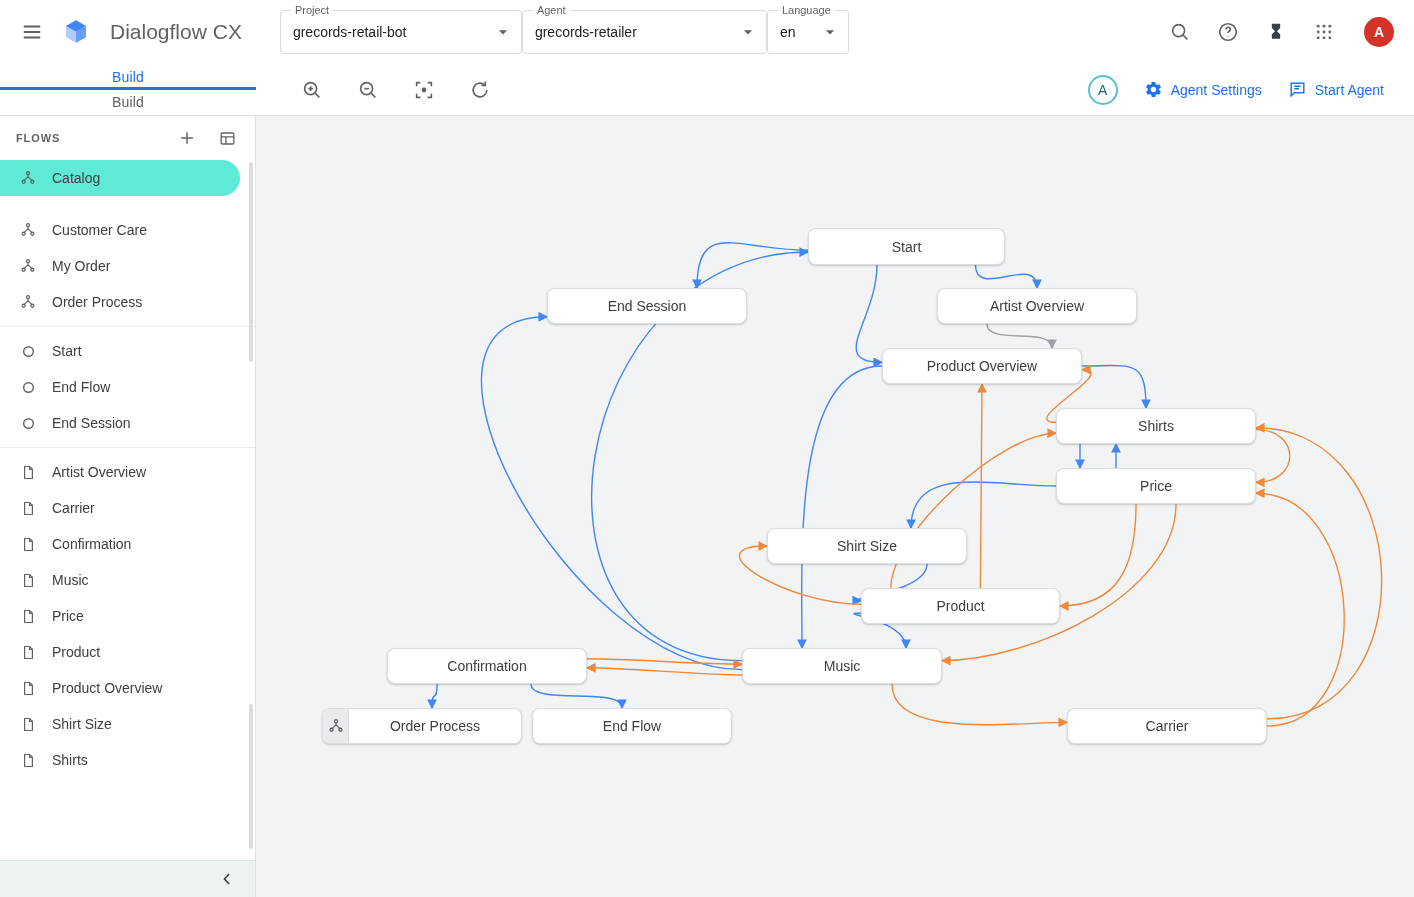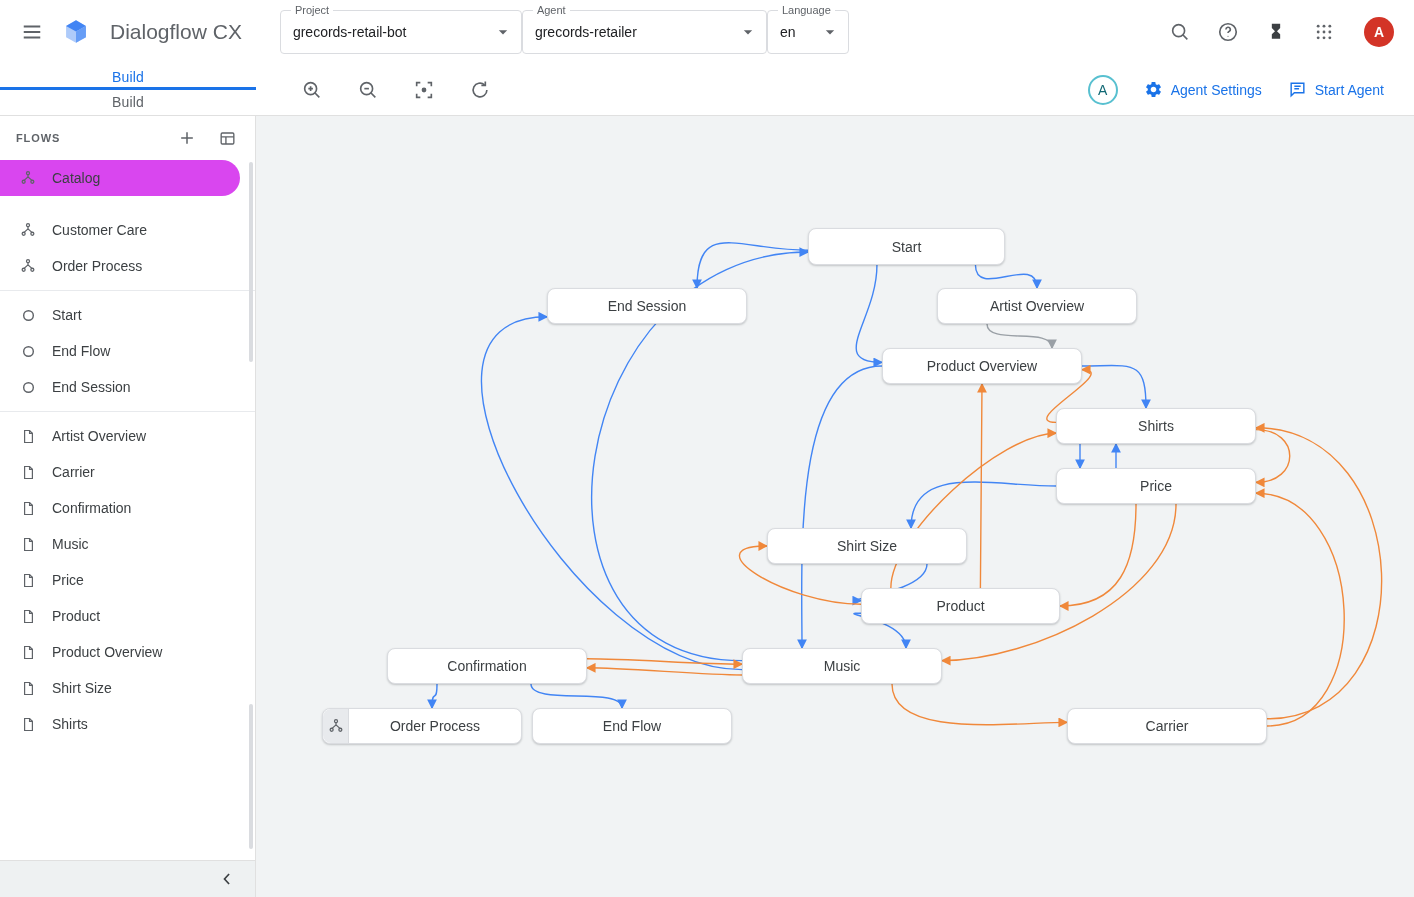--- a/index.html
+++ b/index.html
@@ -34,21 +34,21 @@
   .agent-avatar{width:30px;height:30px;border-radius:50%;border:2px solid #58c0d0;background:#fff;color:#116874;display:flex;align-items:center;justify-content:center;font-size:14px;cursor:pointer;}
   .text-btn{display:flex;align-items:center;gap:8px;color:#1a73e8;font-size:14px;font-weight:500;white-space:nowrap;}
 
   
   .main{display:flex;height:781px;}
   .sidebar{width:256px;border-right:1px solid #e0e0e0;position:relative;background:#fff;}
   .section-head{height:44px;display:flex;align-items:center;padding:0 16px 0 16px;font-size:11px;font-weight:700;color:#5f6368;letter-spacing:.9px;text-align:center;}
   .head-icons{margin-left:auto;display:flex;gap:16px;align-items:center;}
   .side-row{height:36px;display:flex;align-items:center;gap:14px;padding:0 12px 0 18px;font-size:14px;color:#3c4043;cursor:pointer;}
   #flows-list .side-row:first-child{margin-bottom:16px;}
-  .side-row.selected{background:#d946ef;width:240px;border-radius:0 18px 18px 0;}
+  .side-row.selected{background:#5eead4;width:240px;border-radius:0 18px 18px 0;}
   .row-icon{display:flex;width:20px;justify-content:center;align-items:center;}
   .row-label{white-space:nowrap;}
   .divider{border-top:1px solid #e8eaed;margin:6px 0;}
   .scroll-thumb{position:absolute;right:2px;width:4px;border-radius:2px;background:#dadce0;}
   .t1{top:46px;height:200px;}
   .t2{top:588px;height:145px;}
   .collapse-strip{position:absolute;bottom:0;left:0;right:0;height:37px;background:#eef1f2;border-top:1px solid #e0e0e0;display:flex;align-items:center;justify-content:flex-end;padding-right:14px;}
 
   
   .canvas{flex:1;position:relative;background:#f1f3f4;overflow:hidden;}
@@ -220,20 +220,31 @@
         <div class="side-row">
           <span class="row-icon">
             <svg width="18" height="18" viewBox="0 0 24 24" fill="none" stroke="#5f6368" stroke-width="1.7">
               <circle cx="12" cy="5.5" r="2"></circle>
               <path d="M12 7.5v3M12 10.5 6.8 15.2M12 10.5 17.2 15.2"></path>
               <circle cx="6.2" cy="17" r="2"></circle>
               <circle cx="17.8" cy="17" r="2"></circle>
             </svg>
           </span>
           <span class="row-label">Customer Care</span>
+        </div>
+        <div class="side-row">
+          <span class="row-icon">
+            <svg width="18" height="18" viewBox="0 0 24 24" fill="none" stroke="#5f6368" stroke-width="1.7">
+              <circle cx="12" cy="5.5" r="2"></circle>
+              <path d="M12 7.5v3M12 10.5 6.8 15.2M12 10.5 17.2 15.2"></path>
+              <circle cx="6.2" cy="17" r="2"></circle>
+              <circle cx="17.8" cy="17" r="2"></circle>
+            </svg>
+          </span>
+          <span class="row-label">My Order</span>
         </div>
         <div class="side-row">
           <span class="row-icon">
             <svg width="18" height="18" viewBox="0 0 24 24" fill="none" stroke="#5f6368" stroke-width="1.7">
               <circle cx="12" cy="5.5" r="2"></circle>
               <path d="M12 7.5v3M12 10.5 6.8 15.2M12 10.5 17.2 15.2"></path>
               <circle cx="6.2" cy="17" r="2"></circle>
               <circle cx="17.8" cy="17" r="2"></circle>
             </svg>
           </span>

